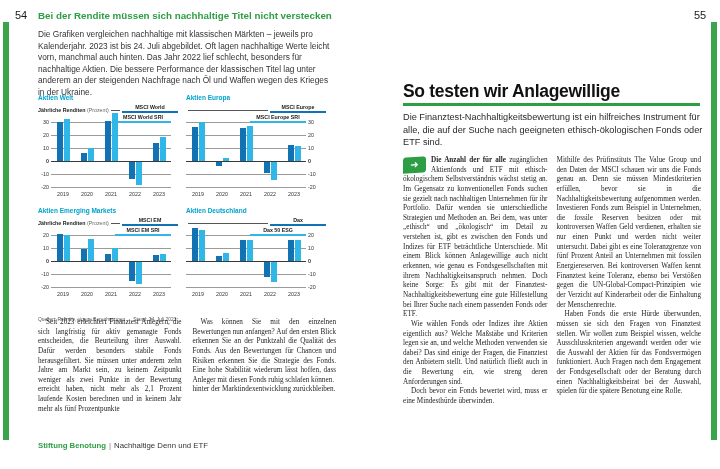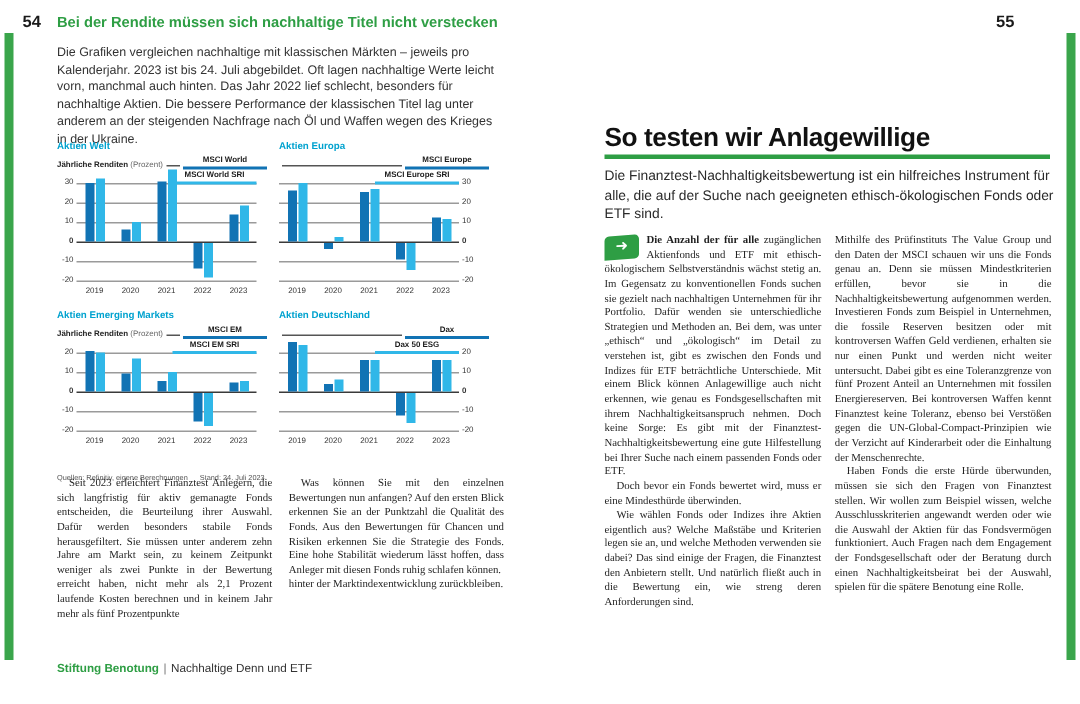--- a/index.html
+++ b/index.html
@@ -5,23 +5,23 @@
   * { margin:0; padding:0; box-sizing:border-box; }
   html,body { width:720px; height:469px; }
   body {
     position:relative; width:720px; height:469px; overflow:hidden;
     background:#ffffff; font-family:"Liberation Sans", sans-serif; color:#222;
   }
   .edge-bar { position:absolute; width:6px; top:22px; height:418px; }
   .edge-bar.left { left:3px; }
   .edge-bar.right { right:3px; }
 
-  .page-num { position:absolute; font-size:11px; font-weight:bold; color:#1a1a1a; }
+  .page-num { position:absolute; font-size:11px; font-weight:normal; color:#1a1a1a; }
   .p54-num { left:15px; top:9px; }
-  .p55-num { left:664px; top:9px; }
+  .p55-num { left:694px; top:9px; }
 
   .p54-headline { position:absolute; left:38px; top:10px; width:300px;
     font-size:9.8px; font-weight:bold; }
   .p54-intro { position:absolute; left:38px; top:29px; width:298px;
     font-size:8.3px; line-height:1.4; color:#333; }
 
   
   .charts { position:absolute; left:38px; top:94px; width:300px; height:225px; }
   .chart { position:absolute; width:140px; }
   .chart.c1 { left:0; top:0; }
@@ -295,20 +295,20 @@
 </div>
 
 <div class="page-num p55-num">55</div>
 <h1 class="p55-title">So testen wir Anlagewillige</h1>
 <div class="p55-rule" style="background: rgb(46, 158, 68);"></div>
 <div class="p55-intro">Die Finanztest-Nachhaltigkeitsbewertung ist ein hilfreiches Instrument für alle, die auf der Suche nach geeigneten ethisch-ökologischen Fonds oder ETF sind.</div>
 
 <div class="cols p55-cols">
   <div class="col">
       <p class="para"><span class="arrow-icon" style="background: rgb(46, 158, 68);">➜</span><b>Die Anzahl der für alle</b> zugänglichen Aktienfonds und ETF mit ethisch-ökologischem Selbstverständnis wächst stetig an. Im Gegensatz zu konventionellen Fonds suchen sie gezielt nach nachhaltigen Unternehmen für ihr Portfolio. Dafür wenden sie unterschiedliche Strategien und Methoden an. Bei dem, was unter „ethisch“ und „ökologisch“ im Detail zu verstehen ist, gibt es zwischen den Fonds und Indizes für ETF beträchtliche Unterschiede. Mit einem Blick können Anlagewillige auch nicht erkennen, wie genau es Fondsgesellschaften mit ihrem Nachhaltigkeitsanspruch nehmen. Doch keine Sorge: Es gibt mit der Finanztest-Nachhaltigkeitsbewertung eine gute Hilfestellung bei Ihrer Suche nach einem passenden Fonds oder ETF.</p>
+      <p class="para indent">Wie wählen Fonds oder Indizes ihre Aktien eigentlich aus? Welche Maßstäbe und Kriterien legen sie an, und welche Methoden verwenden sie dabei? Das sind einige der Fragen, die Finanztest den Anbietern stellt. Und natürlich fließt auch in die Bewertung ein, wie streng deren Anforderungen sind.</p>
       <p class="para indent">Doch bevor ein Fonds bewertet wird, muss er eine Mindesthürde überwinden.</p>
-      <p class="para indent">Wie wählen Fonds oder Indizes ihre Aktien eigentlich aus? Welche Maßstäbe und Kriterien legen sie an, und welche Methoden verwenden sie dabei? Das sind einige der Fragen, die Finanztest den Anbietern stellt. Und natürlich fließt auch in die Bewertung ein, wie streng deren Anforderungen sind.</p>
     </div>
   <div class="col">
       <p class="para">Mithilfe des Prüfinstituts The Value Group und den Daten der MSCI schauen wir uns die Fonds genau an. Denn sie müssen Mindestkriterien erfüllen, bevor sie in die Nachhaltigkeitsbewertung aufgenommen werden. Investieren Fonds zum Beispiel in Unternehmen, die fossile Reserven besitzen oder mit kontroversen Waffen Geld verdienen, erhalten sie nur einen Punkt und werden nicht weiter untersucht. Dabei gibt es eine Toleranzgrenze von fünf Prozent Anteil an Unternehmen mit fossilen Energiereserven. Bei kontroversen Waffen kennt Finanztest keine Toleranz, ebenso bei Verstößen gegen die UN-Global-Compact-Prinzipien wie der Verzicht auf Kinderarbeit oder die Einhaltung der Menschenrechte.</p>
       <p class="para indent">Haben Fonds die erste Hürde überwunden, müssen sie sich den Fragen von Finanztest stellen. Wir wollen zum Beispiel wissen, welche Ausschlusskriterien angewandt werden oder wie die Auswahl der Aktien für das Fondsvermögen funktioniert. Auch Fragen nach dem Engagement der Fondsgesellschaft oder der Beratung durch einen Nachhaltigkeitsbeirat bei der Auswahl, spielen für die spätere Benotung eine Rolle.</p>
     </div>
 </div>
 
 </body></html>

